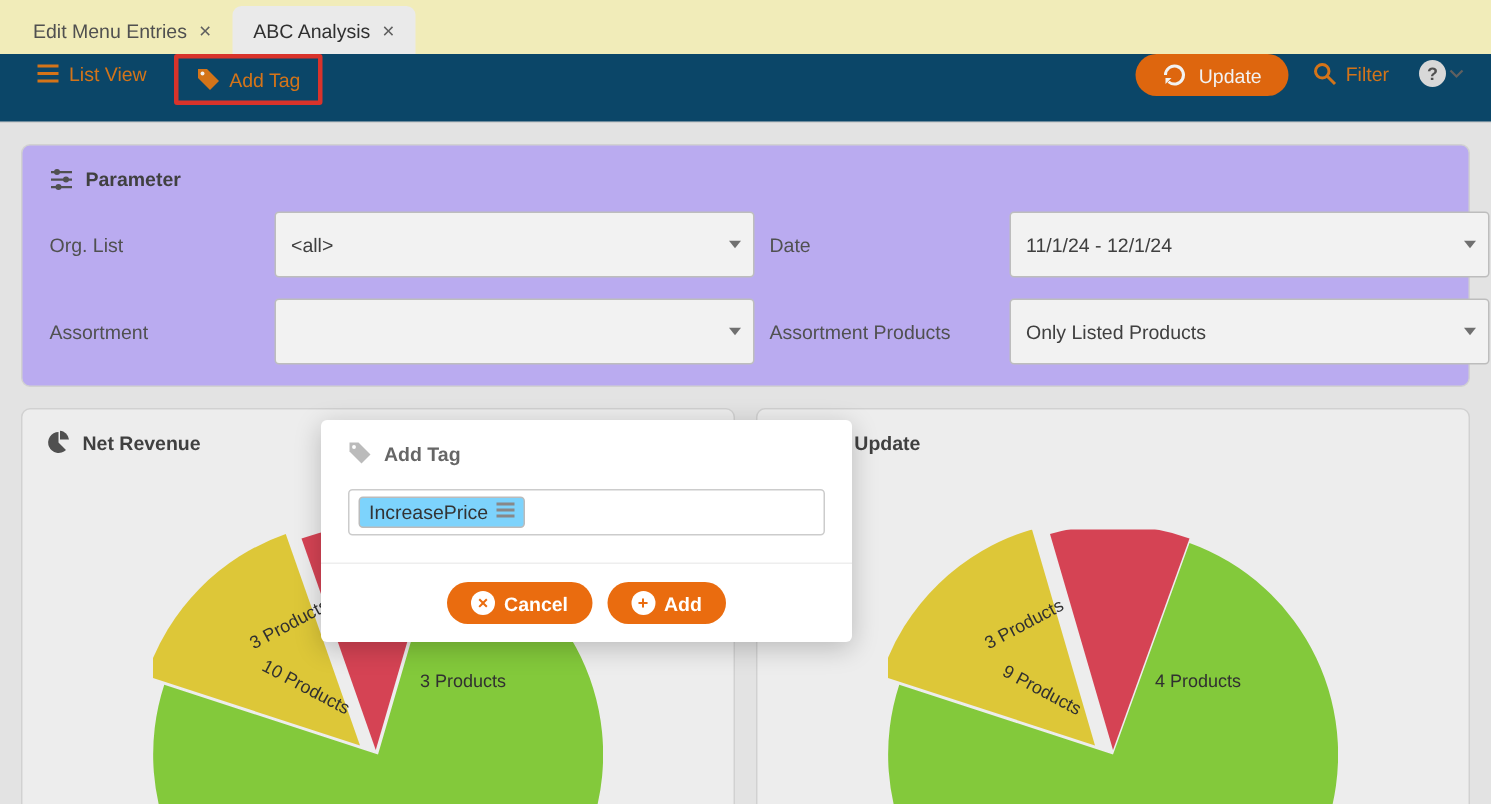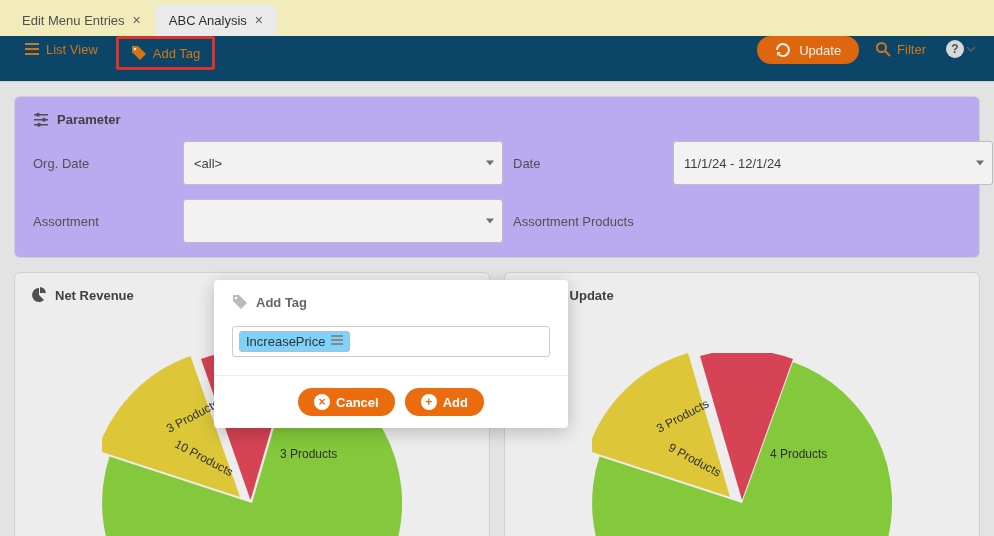--- a/index.html
+++ b/index.html
@@ -361,33 +361,36 @@
           <rect x="1" y="3" width="14" height="1.5"></rect>
           <rect x="1" y="8" width="14" height="1.5"></rect>
           <rect x="1" y="13" width="14" height="1.5"></rect>
           <circle cx="5" cy="3.7" r="2"></circle>
           <circle cx="11" cy="8.7" r="2"></circle>
           <circle cx="6" cy="13.7" r="2"></circle>
         </svg>
       <span>Parameter</span>
     </div>
     <div class="param-grid">
-      <div class="param-label">Org. Date</div>
+      <div class="param-label">Org. List</div>
       <div class="param-select">
         <span>&lt;all&gt;</span>
       </div>
       <div class="param-label">Date</div>
       <div class="param-select">
         <span>11/1/24 - 12/1/24</span>
       </div>
       <div class="param-label">Assortment</div>
       <div class="param-select">
         <span></span>
       </div>
       <div class="param-label">Assortment Products</div>
+      <div class="param-select">
+        <span>Only Listed Products</span>
+      </div>
     </div>
   </div>
 
   <div class="chart-row">
 
     <div class="chart-panel">
       <div class="chart-panel-title">
         <svg class="icon" viewBox="0 0 16 16" fill="#555">
             <path d="M8 1v7l5 5A7 7 0 1 1 8 1z"></path>
             <path d="M9 0a7 7 0 0 1 6 6H9V0z"></path>

